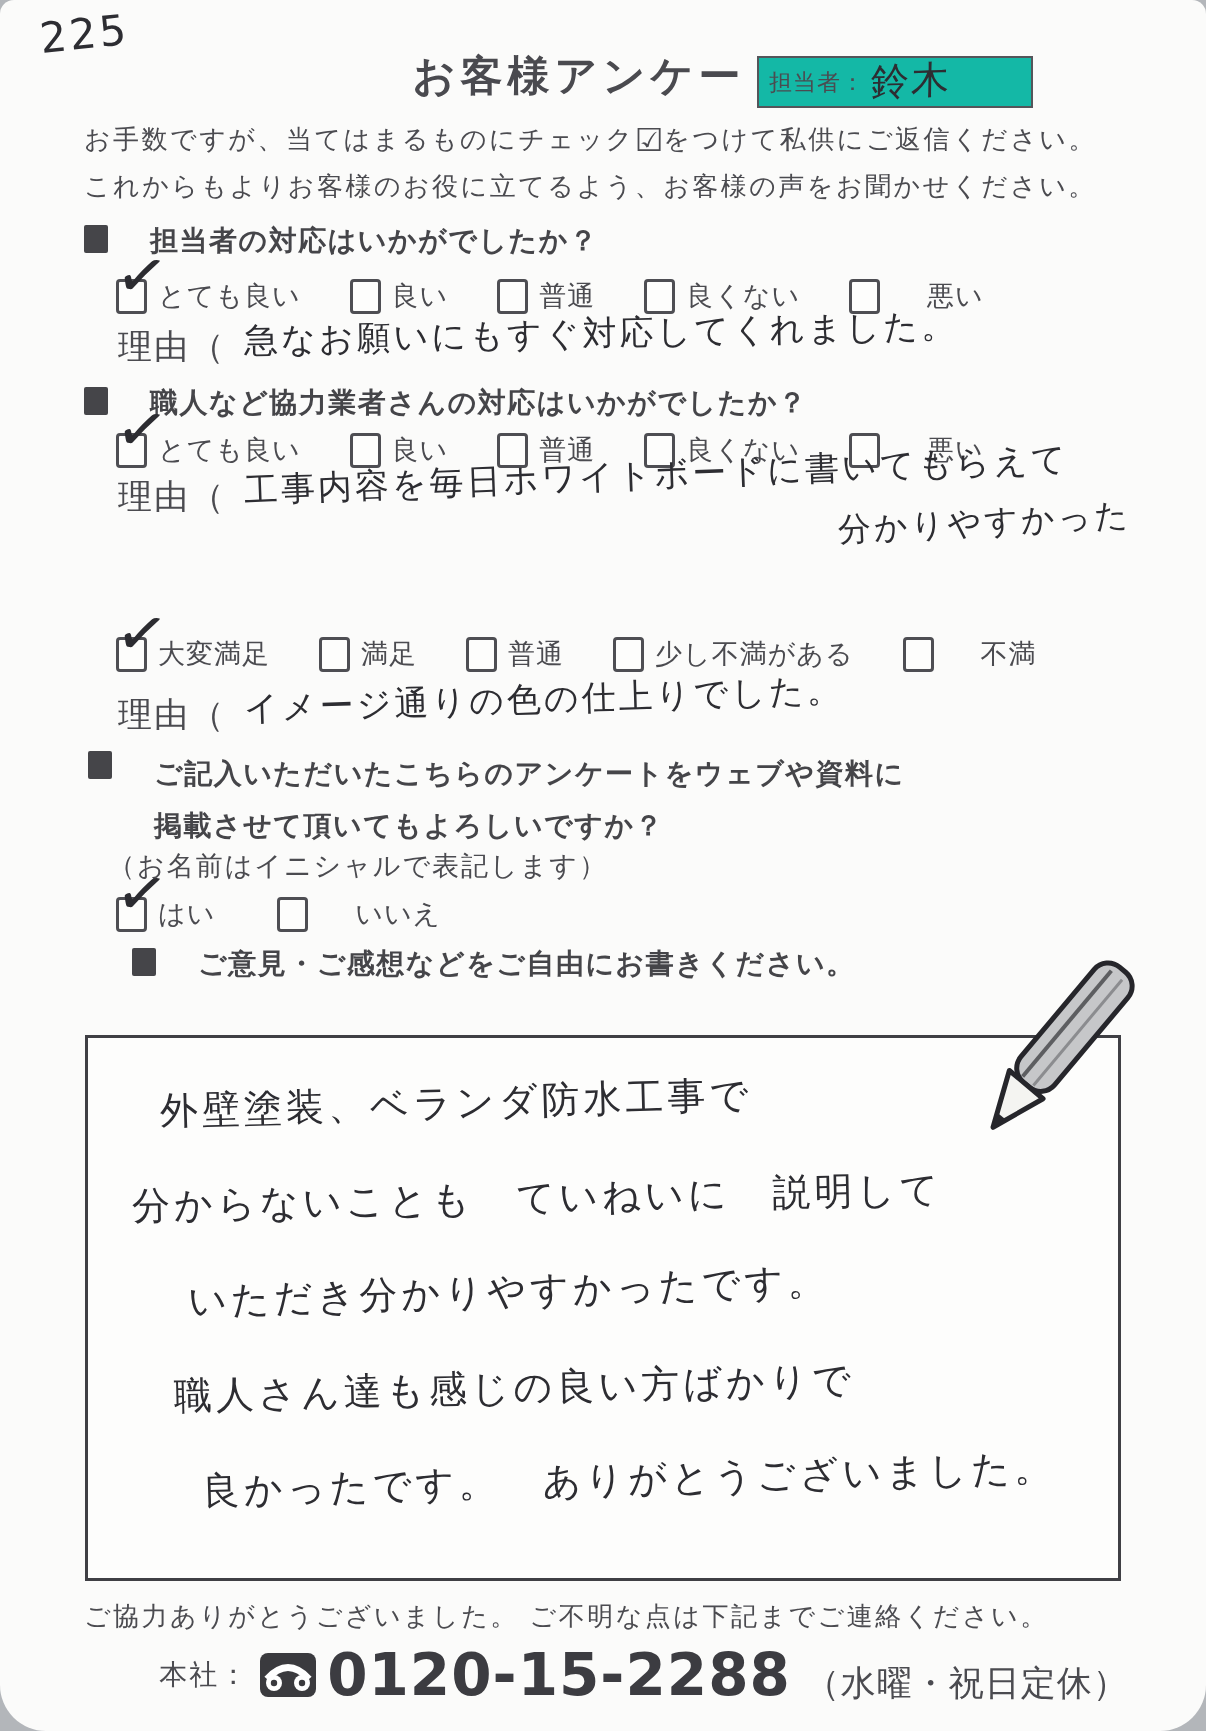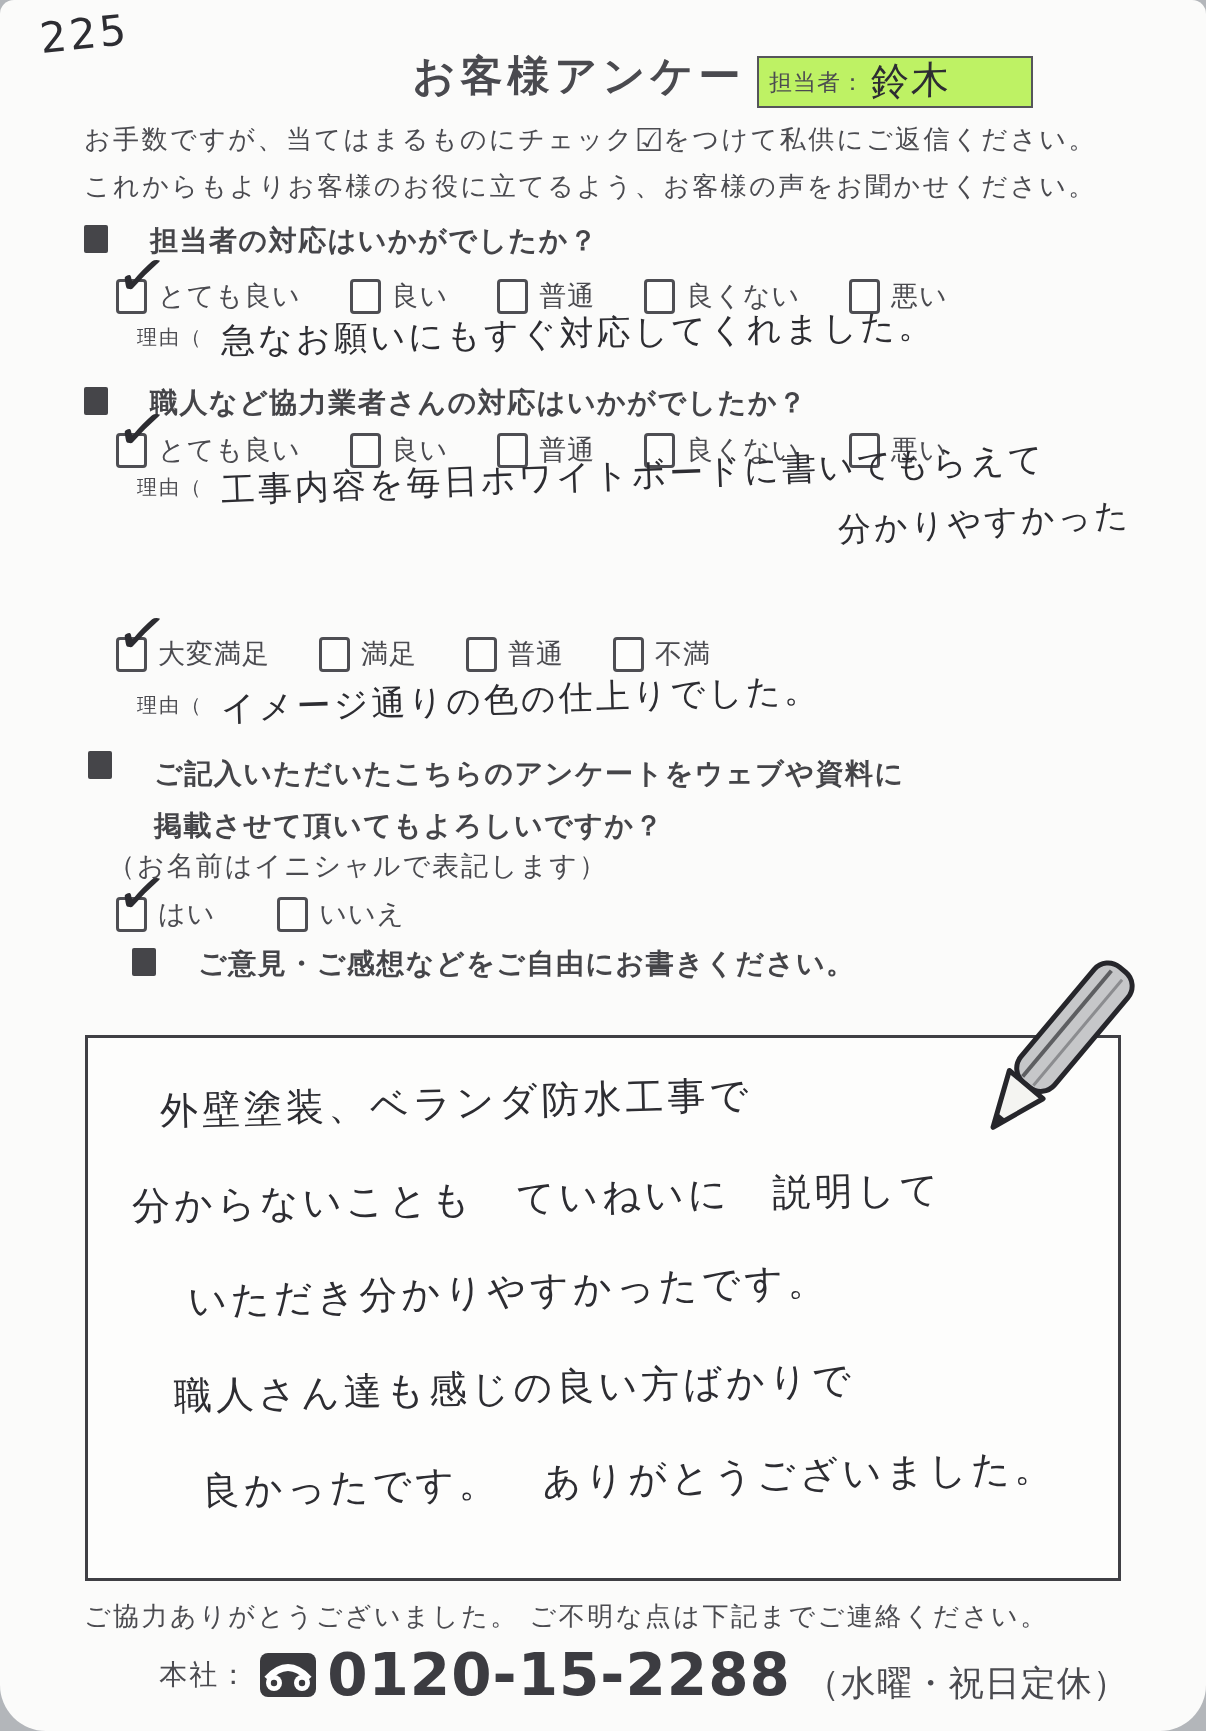--- a/index.html
+++ b/index.html
@@ -10,39 +10,39 @@
   }
   .abs{position:absolute;}
   
   .hw{display:inline-block;color:#2d2d32;letter-spacing:3px;transform:rotate(-1.2deg);transform-origin:left center;}
   .hw2{transform:rotate(-2deg) skewX(-3deg);}
   
   .pagenum{top:14px;left:40px;font-size:42px;transform:rotate(-6deg);}
   
   .title{top:48px;left:0;width:100%;text-align:center;font-size:42px;font-weight:bold;letter-spacing:5px;color:#4a4a4f;}
   .staffbox{top:56px;left:757px;width:276px;height:52px;border:2.5px solid #55555a;
-    display:flex;align-items:center;padding:0 10px;background:#bef264;box-sizing:border-box;}
+    display:flex;align-items:center;padding:0 10px;background:#14b8a6;box-sizing:border-box;}
   .staffbox .lbl{font-size:23px;letter-spacing:1px;}
   .staffbox .hw{font-size:38px;margin-left:6px;letter-spacing:2px;}
   
   .intro{top:116px;left:84px;width:1060px;font-size:26px;line-height:1.55;letter-spacing:2.5px;}
   .chkglyph{font-size:32px;vertical-align:-3px;letter-spacing:0;}
   
   .qhead{display:flex;align-items:flex-start;font-size:28px;font-weight:bold;letter-spacing:1.5px;color:#454549;gap:29px;}
   .bullet{flex:none;width:24px;height:28px;background:#454549;border-radius:2px;margin:3px 13px 0 0;}
   .qlines{line-height:1.85;}
   
   .opts{display:flex;align-items:center;font-size:27px;letter-spacing:1px;}
   .opt{display:flex;align-items:center;margin-right:49px;}
-  .opt:last-child{margin-right:0;}
+  .opt:last-child{margin-right:0;gap:36px;}
   .box{flex:none;width:25px;height:29px;border:3px solid #4e4e53;border-radius:4px;margin-right:11px;position:relative;background:#fdfdfc;}
   .tick{position:absolute;left:-3px;top:-37px;font-size:62px;line-height:1;color:#2c2c31;font-weight:bold;transform:rotate(9deg);}
   
   .reason{display:flex;align-items:flex-start;}
-  .reason .rlbl{flex:none;font-size:20px;letter-spacing:2px;margin-top:8px;margin-left:19px;}
+  .reason .rlbl{flex:none;font-size:34px;letter-spacing:2px;margin-top:8px;}
   .reason .hw{font-size:34px;margin-left:18px;margin-top:2px;}
   .r2{font-size:33px;}
   
   .note{font-size:27px;letter-spacing:2px;}
   
   .cbox{top:1035px;left:85px;width:1036px;height:546px;border:3px solid #3f3f44;background:#fdfdfc;box-sizing:border-box;padding:26px 30px 0 30px;}
   .cline{height:95px;display:flex;align-items:center;font-size:38px;}
   .cline .hw{letter-spacing:4px;}
   .cline:nth-of-type(1) .hw{margin-left:42px;transform:rotate(-1.6deg);}
   .cline:nth-of-type(2) .hw{margin-left:14px;transform:rotate(-1.2deg);}
@@ -174,20 +174,26 @@
         <span class="box">
           <span class="tick"></span>
         </span>
         <span>満足</span>
       </span>
     <span class="opt">
         <span class="box">
           <span class="tick"></span>
         </span>
         <span>普通</span>
+      </span>
+    <span class="opt">
+        <span class="box">
+          <span class="tick"></span>
+        </span>
+        <span>少し不満がある</span>
       </span>
     <span class="opt">
         <span class="box">
           <span class="tick"></span>
         </span>
         <span>不満</span>
       </span>
   </div>
   <div class="abs reason" style="top:684px;left:118px;">
     <span class="rlbl">理由（</span>

